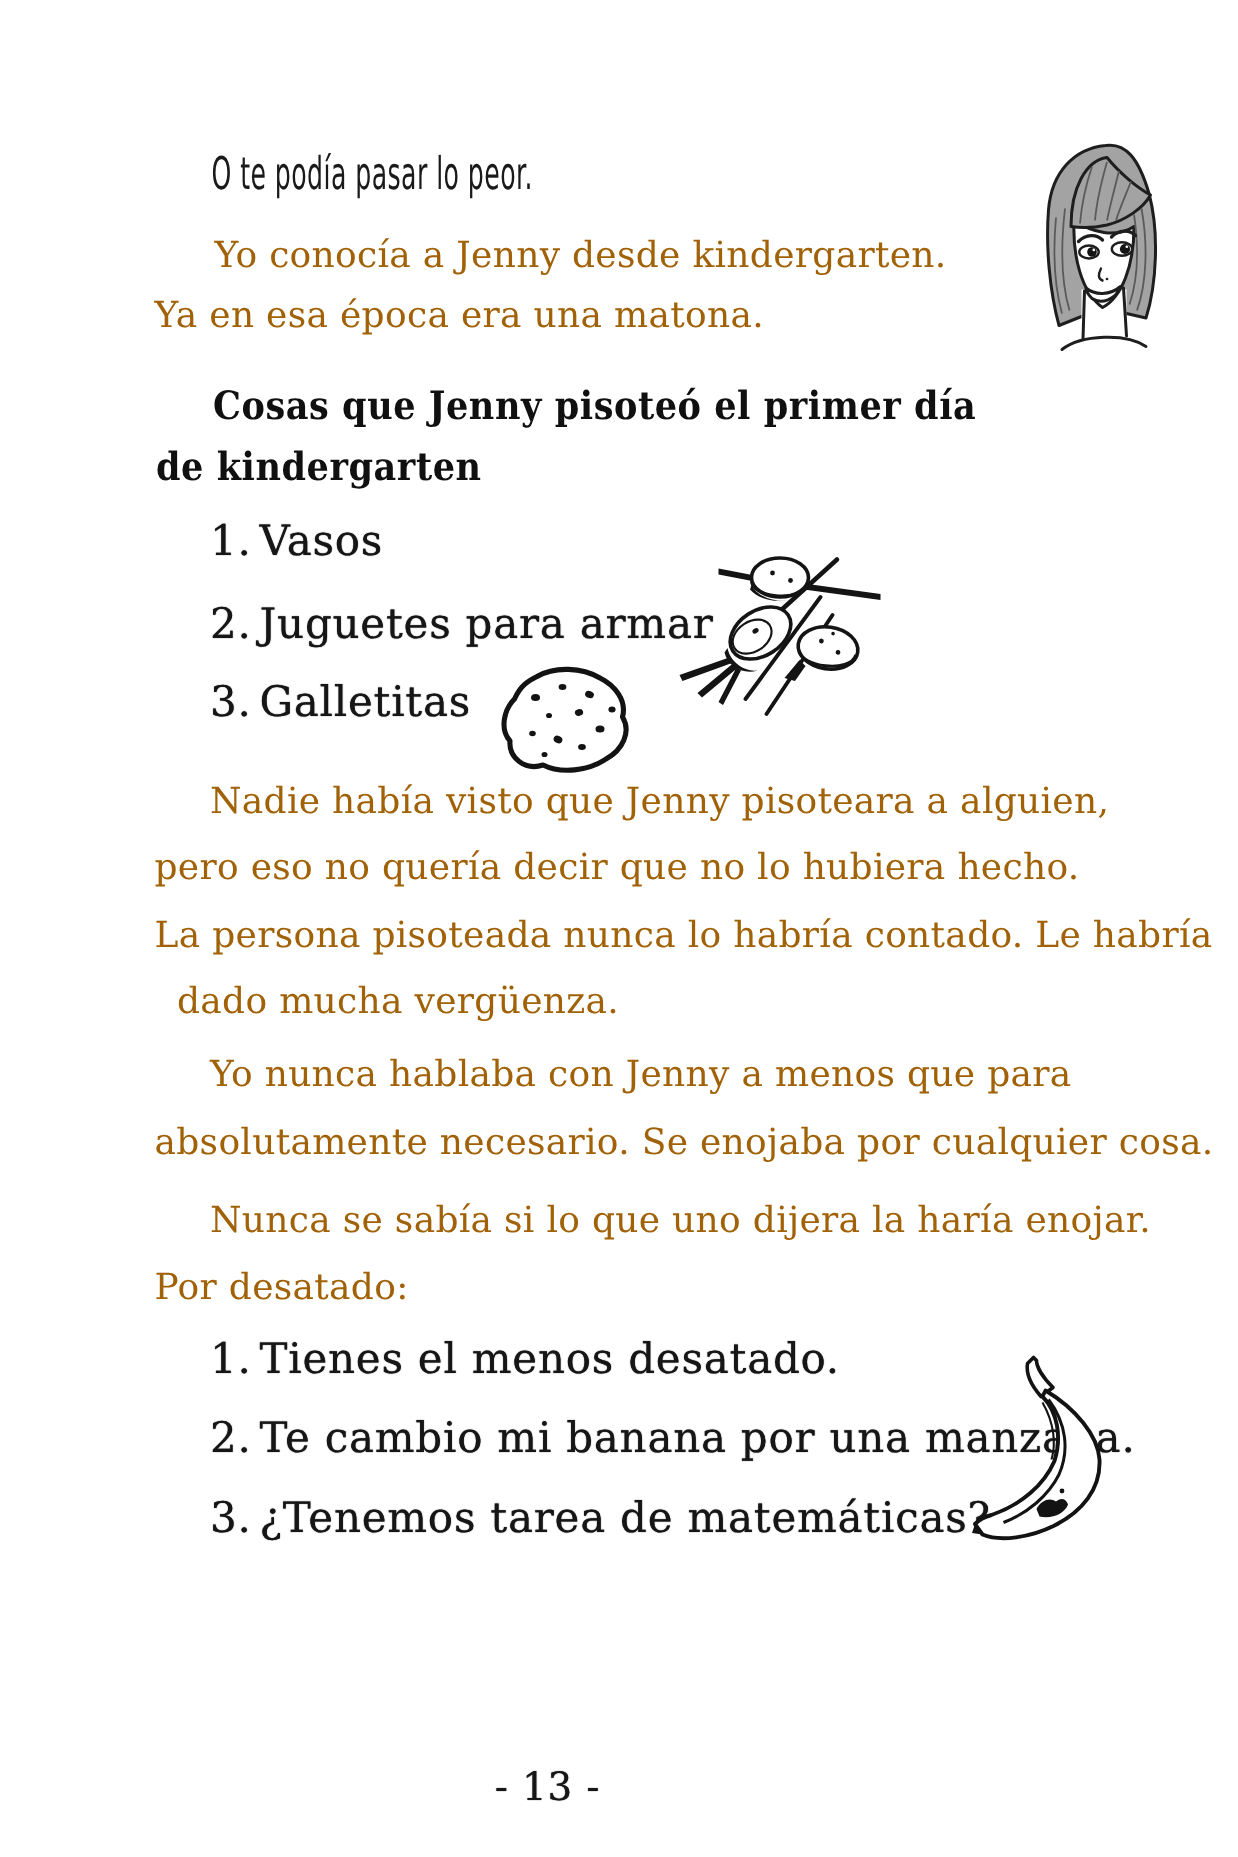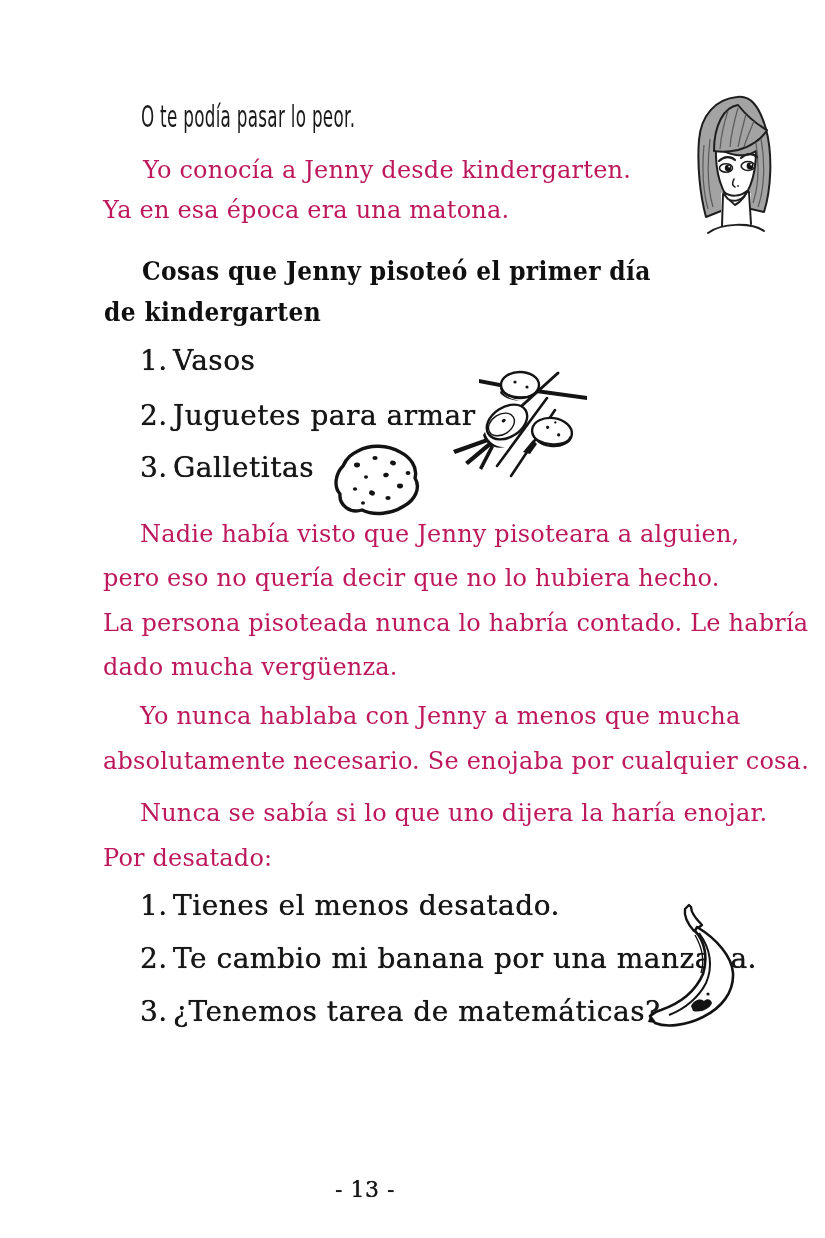--- a/index.html
+++ b/index.html
@@ -1,29 +1,29 @@
 <!DOCTYPE html>
 <html><head>
 <meta charset="utf-8">
 <style>
   html,body{margin:0;padding:0;}
   body{width:825px;height:1238px;background:#ffffff;position:relative;overflow:hidden;
        font-family:"DejaVu Serif",serif;}
   .page{position:absolute;inset:0;background:#ffffff;border-radius:28px;}
   .tl{position:absolute;white-space:nowrap;line-height:1.2;}
-  .body{font-family:"DejaVu Serif",serif;font-size:24px;color:#be185d;letter-spacing:0.2px;}
+  .body{font-family:"DejaVu Serif",serif;font-size:24px;color:#a16207;letter-spacing:0.2px;}
   .opener{font-family:"DejaVu Sans",sans-serif;font-size:30px;color:#1a1a1a;
           transform:scaleX(0.56);transform-origin:left top;letter-spacing:0.5px;}
   .heading{font-family:"DejaVu Serif",serif;font-weight:bold;font-size:26px;color:#101010;
            transform:scaleX(0.9);transform-origin:left top;letter-spacing:0.4px;}
   .rough{font-family:"DejaVu Serif",serif;font-size:28px;color:#161616;letter-spacing:0.5px;
          text-shadow:0 0 0.7px #161616;}
   .li{display:flex;}
   .li .num{width:33px;flex:none;}
-  .pagenum{left:0;width:730px;text-align:center;font-size:22px;}
+  .pagenum{left:0;width:730px;text-align:center;font-size:26px;}
   .illus{position:absolute;}
 </style>
 </head>
 <body>
 
 <div class="page">
 
   <div class="tl opener" style="left:141px;top:99px">O te podía pasar lo peor.</div>
 
   <div class="tl body" style="left:143px;top:156px">Yo conocía a Jenny desde kindergarten.</div>
@@ -104,23 +104,23 @@
     <ellipse cx="70" cy="43" rx="3" ry="2.4" fill="#131313"></ellipse>
     <ellipse cx="25" cy="46" rx="2.2" ry="1.8" fill="#131313"></ellipse>
     <ellipse cx="42" cy="50" rx="3" ry="2.4" fill="#131313" transform="rotate(25 42 50)"></ellipse>
     <ellipse cx="58" cy="55" rx="2.6" ry="2" fill="#131313"></ellipse>
     <ellipse cx="33" cy="60" rx="2" ry="1.7" fill="#131313"></ellipse>
   </svg>
 
   <div class="tl body" style="left:140px;top:520px">Nadie había visto que Jenny pisoteara a alguien,</div>
   <div class="tl body" style="left:103px;top:564px">pero eso no quería decir que no lo hubiera hecho.</div>
   <div class="tl body" style="left:103px;top:609px">La persona pisoteada nunca lo habría contado. Le habría</div>
-  <div class="tl body" style="left:103px;top:653px">dado mucha vergüenza.</div>
+  <div class="tl body" style="left:118px;top:653px">dado mucha vergüenza.</div>
 
-  <div class="tl body" style="left:140px;top:702px">Yo nunca hablaba con Jenny a menos que mucha</div>
+  <div class="tl body" style="left:140px;top:702px">Yo nunca hablaba con Jenny a menos que para</div>
   <div class="tl body" style="left:103px;top:747px">absolutamente necesario. Se enojaba por cualquier cosa.</div>
 
   <div class="tl body" style="left:140px;top:799px">Nunca se sabía si lo que uno dijera la haría enojar.</div>
   <div class="tl body" style="left:103px;top:844px">Por desatado:</div>
 
   <div class="tl rough li" style="left:140px;top:889px">
     <span class="num">1.</span>
     <span>Tienes el menos desatado.</span>
   </div>
   <div class="tl rough li" style="left:140px;top:942px">

